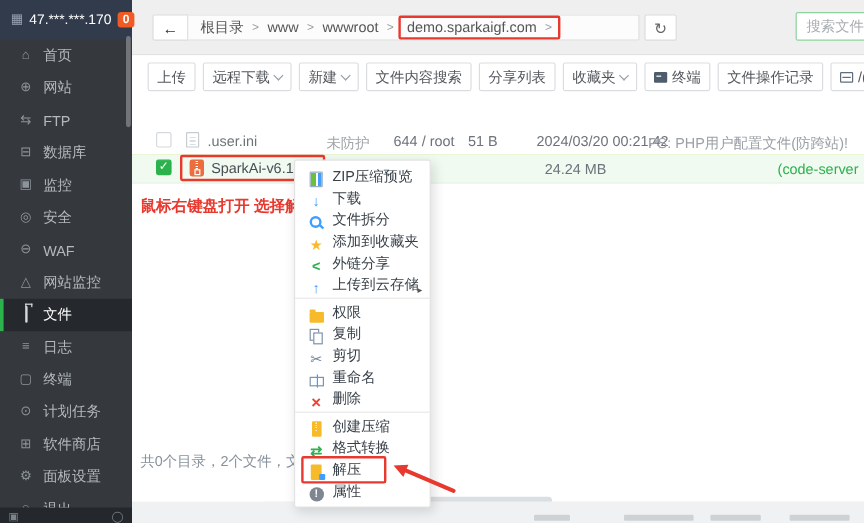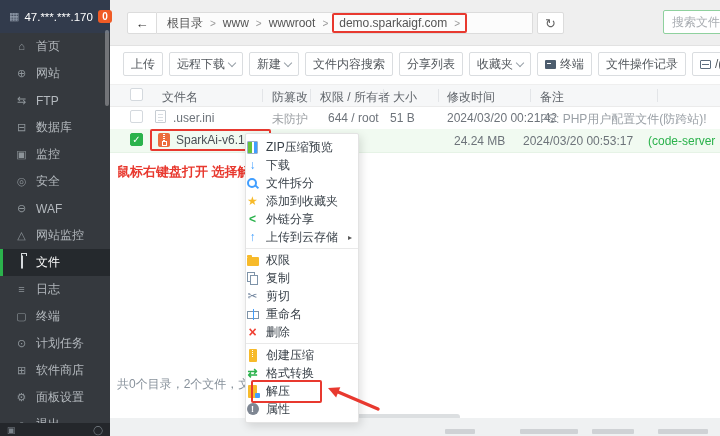--- a/index.html
+++ b/index.html
@@ -61,21 +61,21 @@
   .note{color:#9aa0a6;}
   .annotation{position:absolute;left:7px;top:117px;font-size:13px;font-weight:bold;color:#e8392f;white-space:nowrap;}
   .footer-stats{position:absolute;left:7px;top:330px;font-size:12px;color:#87919b;white-space:nowrap;}
   .calc-link{color:#2bb24c;}
   .hscroll{position:absolute;left:190px;top:368px;width:160px;height:6px;background:#dcdfe1;border-radius:3px;}
   
   .bstrip{position:absolute;left:110px;right:0;top:418px;height:18px;background:#eff1f2;}
   .frag{position:absolute;top:11px;height:5px;border-radius:1px;background:#cfd2d5;}
   
   .cmenu{position:absolute;left:245px;top:133px;width:114px;background:#fff;border:1px solid #e3e3e3;border-radius:2px;box-shadow:2px 3px 10px rgba(0,0,0,.13);z-index:30;padding:4px 0;box-sizing:border-box;}
-  .cm-item{height:18px;display:flex;align-items:center;gap:7px;padding-left:0;font-size:12px;color:#394149;cursor:pointer;position:relative;}
+  .cm-item{height:18px;display:flex;align-items:flex-end;gap:7px;padding-left:11px;font-size:12px;color:#394149;cursor:pointer;position:relative;}
   .cm-sep{height:1px;background:#e9e9e9;margin:2px 0;}
   .cmi{width:13px;height:13px;display:flex;align-items:center;justify-content:center;font-size:12px;flex:none;line-height:1;}
   .g-blue{color:#409eff;font-weight:bold;}
   .g-green{color:#2bb24c;font-weight:bold;}
   .g-yellow{color:#f7ba2a;}
   .g-red{color:#f04134;font-weight:bold;font-size:14px;}
   .g-grey{color:#6b7f99;}
   .sub-arrow{position:absolute;right:6px;color:#555;font-size:8px;}
   .ci-zipview{width:11px;height:13px;border:1px solid #9ab0c8;background:linear-gradient(90deg,#67c23a 0 4px,#fff 4px 6px,#409eff 6px);border-radius:1px;box-sizing:border-box;}
   .ci-split{position:relative;width:13px;height:13px;}
@@ -231,35 +231,20 @@
       <div class="tb-btn">
           <span>文件操作记录</span>
         </div>
       <div class="tb-btn">
           <span class="tb-ic-disk"></span>
           <span>/(根目录) (3...</span>
         </div>
 
     </div>
 
-    <div class="thead">
-      <div class="cb" style="position:absolute;left:20px;top:3px;"></div>
-      <span class="th" style="left:52px;">文件名</span>
-      <span class="th" style="left:162px;">防篡改</span>
-      <span class="th" style="left:210px;">权限 / 所有者</span>
-      <span class="th" style="left:283px;">大小</span>
-      <span class="th" style="left:337px;">修改时间</span>
-      <span class="th" style="left:430px;">备注</span>
-      <span class="vline" style="left:152px;"></span>
-      <span class="vline" style="left:200px;"></span>
-      <span class="vline" style="left:273px;"></span>
-      <span class="vline" style="left:328px;"></span>
-      <span class="vline" style="left:420px;"></span>
-      <span class="vline" style="left:547px;"></span>
-    </div>
 
     <div class="trow row1">
       <div class="cb" style="position:absolute;left:20px;top:4px;"></div>
       <span class="fi-doc" style="position:absolute;left:45px;top:4px;"></span>
       <span class="cell" style="left:63px;">.user.ini</span>
       <span class="cell muted" style="left:162px;">未防护</span>
       <span class="cell" style="left:218px;">644 / root</span>
       <span class="cell" style="left:280px;">51 B</span>
       <span class="cell" style="left:337px;">2024/03/20 00:21:42</span>
       <span class="cell note" style="left:430px;">PS: PHP用户配置文件(防跨站)!</span>
@@ -267,21 +252,20 @@
 
     <div class="trow row2">
       <div class="cb checked" style="position:absolute;left:20px;top:4px;">
           <span>✓</span>
         </div>
       <span class="name-hl">
         <span class="fi-zip"></span>
         <span class="fname">SparkAi-v6.1.zip</span>
       </span>
       <span class="cell" style="left:344px;">24.24 MB</span>
-      <span class="cell" style="left:413px;">2024/03/20 00:53:17</span>
       <span class="cell note-green" style="left:538px;">(code-server</span>
     </div>
 
     <div class="annotation">鼠标右键盘打开 选择解压</div>
 
     <div class="footer-stats">
       <span>共0个目录，2个文件，文件大小: </span><span class="calc-link">计算</span>
     </div>
     <div class="hscroll"></div>
   </div>

